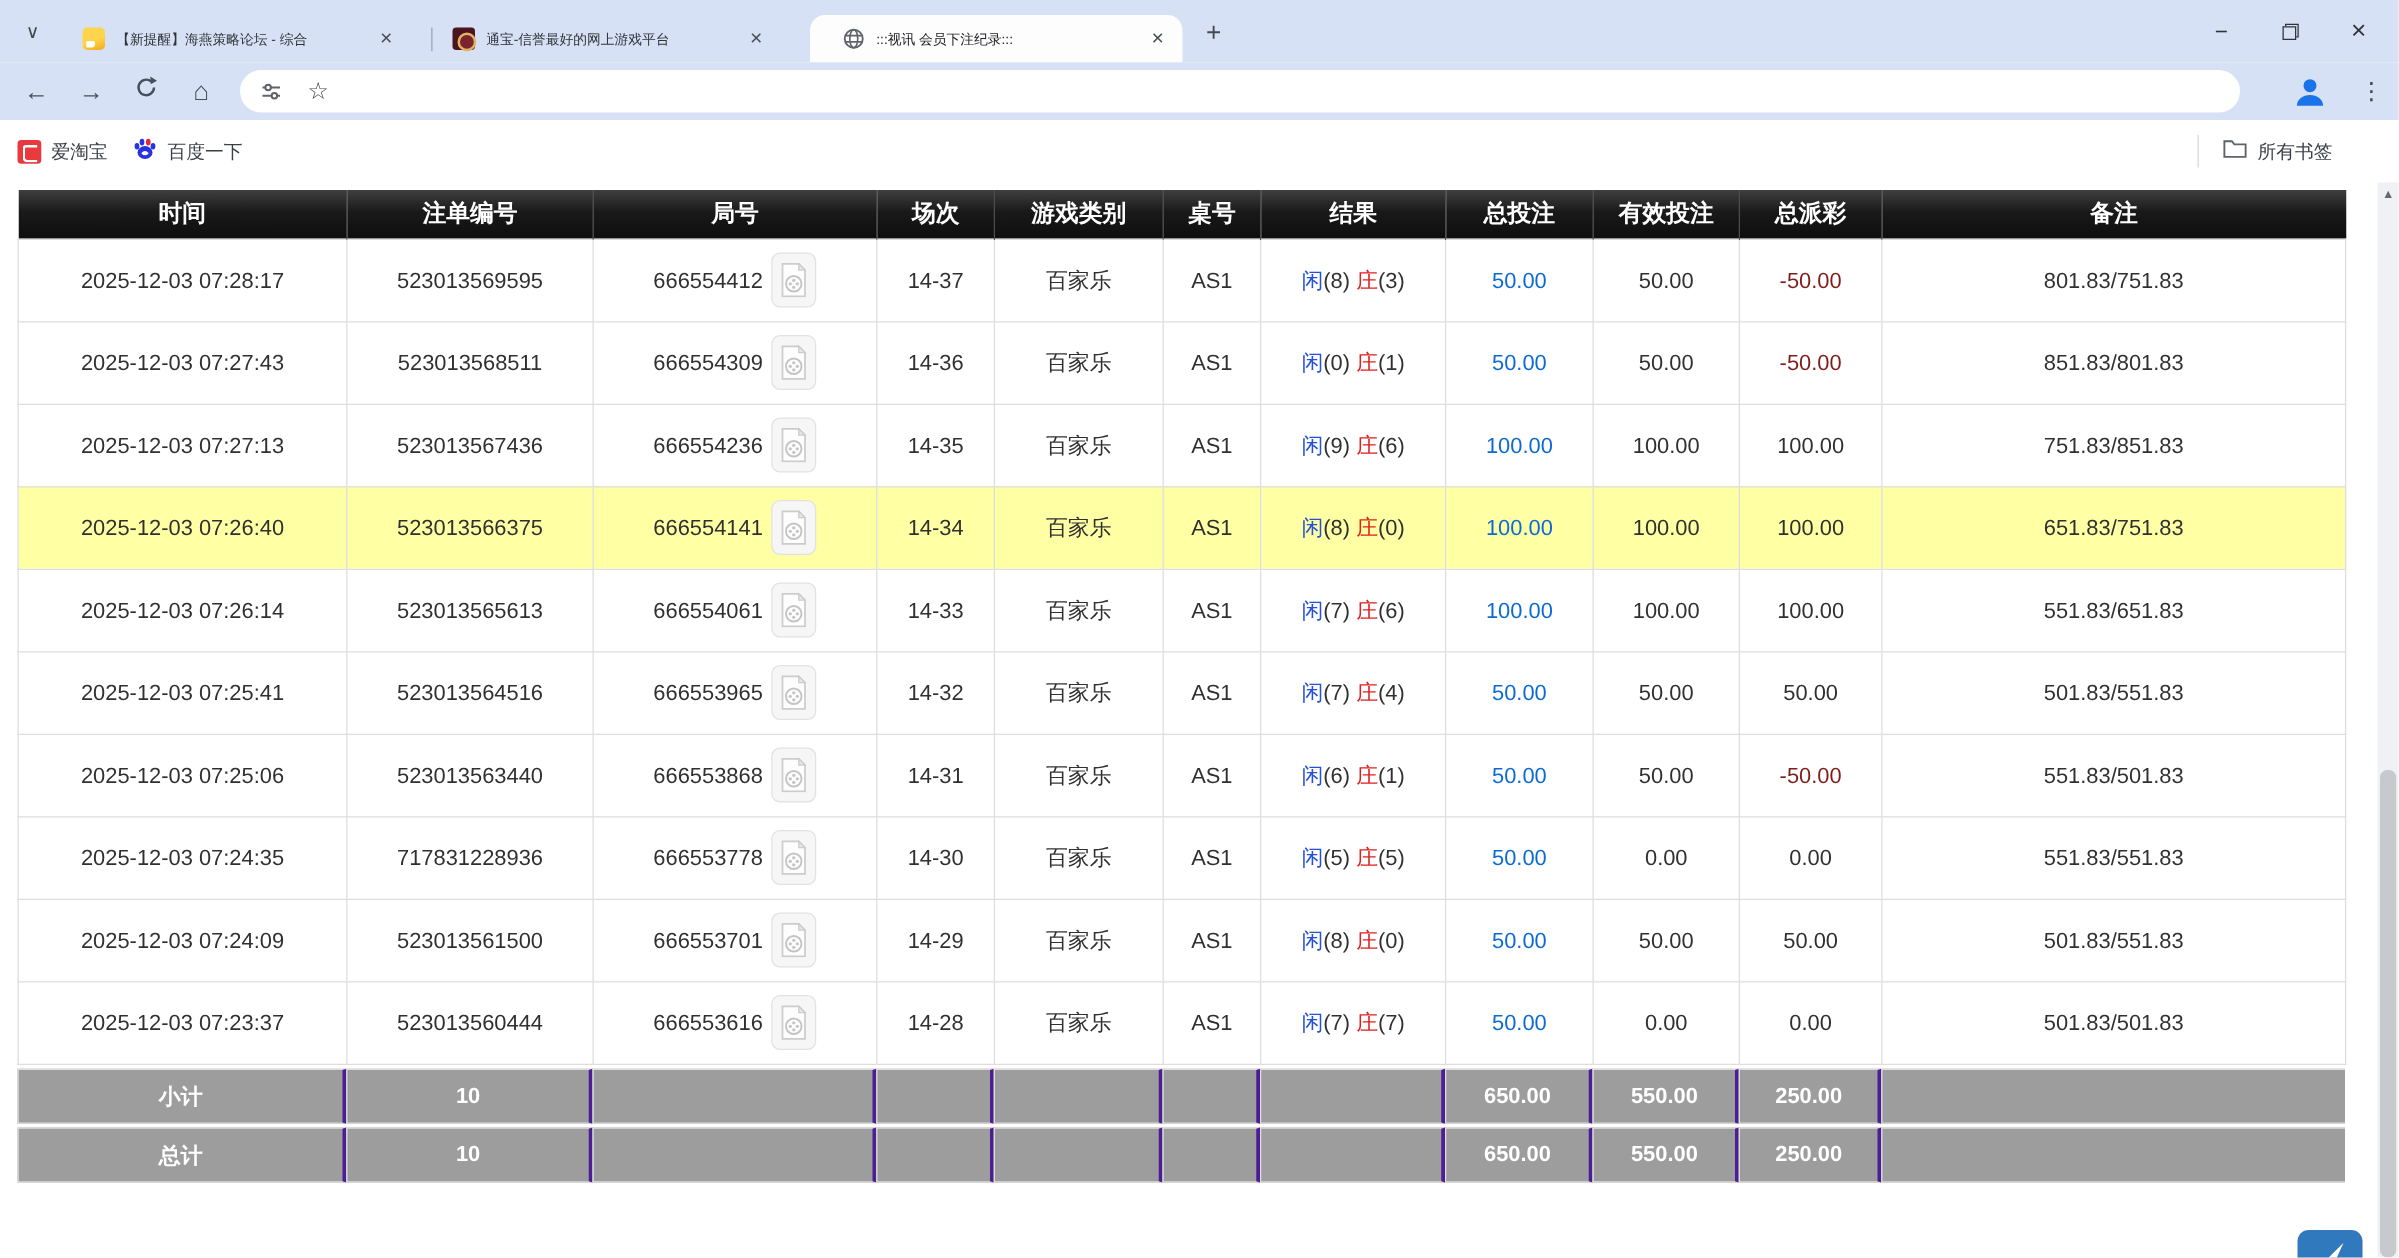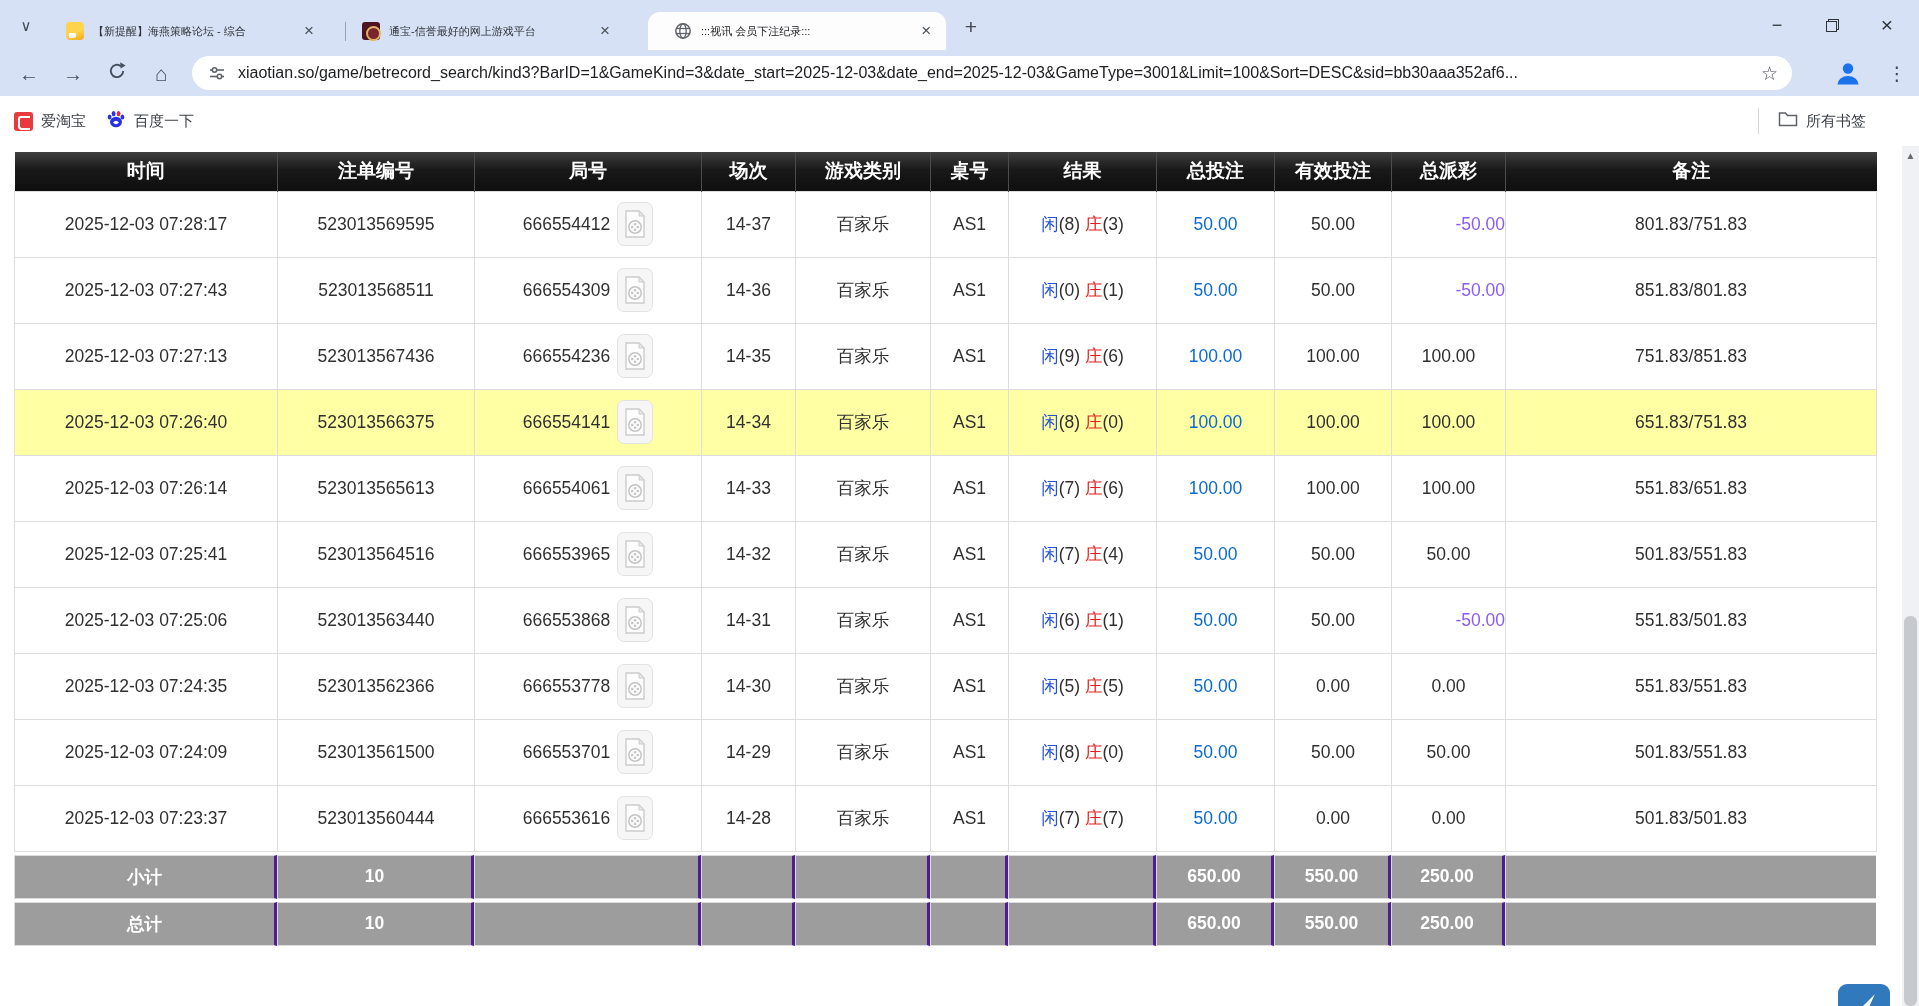--- a/index.html
+++ b/index.html
@@ -62,21 +62,21 @@
   col.c8{width:117px} col.c9{width:114px} col.c10{width:371px}
   thead th { height:39px; background:linear-gradient(180deg,#3f3f3f 0%,#191919 45%,#0e0e0e 100%);
     color:#fff; font-size:19px; font-weight:bold; border-right:1px solid #4c4c4c; }
   thead th:last-child { border-right:none; }
   tbody td { height:66px; text-align:center; vertical-align:middle; font-size:17.5px; color:#303030;
     border:1px solid #ddd; background:#fff; }
   tr.hl td { background:#ffffa4;margin-left:44px; }
   .blue { color:#0b6ad4; }
   .player { color:#2451d6; }
   .banker { color:#e02020; }
-  .neg { color:#8b5cf6;text-align:right; }
+  .neg { color:#7f1d1d; }
   .round-wrap { display:inline-flex; align-items:center; gap:7px; }
   .film-btn { display:inline-flex; align-items:center; justify-content:center; width:36px; height:44px;
     background:#f6f6f6; border:1px solid #e2e2e2; border-radius:7px; cursor:pointer; }
   .foot-table { border-collapse:separate; border-spacing:0 3px; margin-top:0; }
   .foot-table td { height:44px; background:#9d9d9d; color:#fff; font-weight:bold; font-size:17.5px;
     text-align:center; vertical-align:middle; border-right:3px solid #4c1d95; }
   .foot-table td:last-child { border-right:none; }
 
   
   .scrollbar { position:absolute; right:0; top:146px; width:17px; height:860px; background:#f0f1f4; }
@@ -138,21 +138,20 @@
 
     <div class="omnibox">
       <span class="site-info">
         <svg width="18" height="18" viewBox="0 0 18 18">
           <line x1="2" y1="6" x2="16" y2="6" stroke="#5f6368" stroke-width="1.6"></line>
           <circle cx="6.5" cy="6" r="2.2" fill="#fff" stroke="#5f6368" stroke-width="1.6"></circle>
           <line x1="2" y1="12.5" x2="16" y2="12.5" stroke="#5f6368" stroke-width="1.6"></line>
           <circle cx="11.5" cy="12.5" r="2.2" fill="#fff" stroke="#5f6368" stroke-width="1.6"></circle>
         </svg>
       </span>
-      <span class="url-text">xiaotian.so/game/betrecord_search/kind3?BarID=1&amp;GameKind=3&amp;date_start=2025-12-03&amp;date_end=2025-12-03&amp;GameType=3001&amp;Limit=100&amp;Sort=DESC&amp;sid=bb30aaa352af6...</span>
       <span class="star-btn">☆</span>
     </div>
 
     <span class="avatar-btn">
       <svg width="28" height="28" viewBox="0 0 28 28">
         <circle cx="14" cy="9.5" r="5.2" fill="#1a73e8"></circle>
         <path d="M3.5 25.5 a10.5 8.5 0 0 1 21 0 z" fill="#1a73e8"></path>
       </svg>
     </span>
     <div class="menu-btn">⋮</div>
@@ -396,21 +395,21 @@
               <td class="c4">百家乐</td>
               <td class="c5">AS1</td>
               <td class="c6"><span class="player">闲</span>(6) <span class="banker">庄</span>(1)</td>
               <td class="c7 blue">50.00</td>
               <td class="c8">50.00</td>
               <td class="c9 neg">-50.00</td>
               <td class="c10">551.83/501.83</td>
             </tr>
             <tr>
               <td class="c0">2025-12-03 07:24:35</td>
-              <td class="c1">523013562366</td>
+              <td class="c1">717831228936</td>
               <td class="c2"><span class="round-wrap">
                   <span>666553778</span>
                   <span class="film-btn">
     <svg width="22" height="28" viewBox="0 0 22 28">
       <path d="M2 1 h13 l5 5 v21 h-18 z" fill="#fdfdfd" stroke="#cccccc" stroke-width="1.4"></path>
       <path d="M15 1 l5 5 h-5 z" fill="#e7e7e7" stroke="#cccccc" stroke-width="1"></path>
       <circle cx="11" cy="17" r="6.2" fill="none" stroke="#c4c4c4" stroke-width="1.5"></circle>
       <circle cx="11" cy="14.2" r="1.3" fill="#c4c4c4"></circle>
       <circle cx="8.2" cy="17" r="1.3" fill="#c4c4c4"></circle>
       <circle cx="13.8" cy="17" r="1.3" fill="#c4c4c4"></circle>

